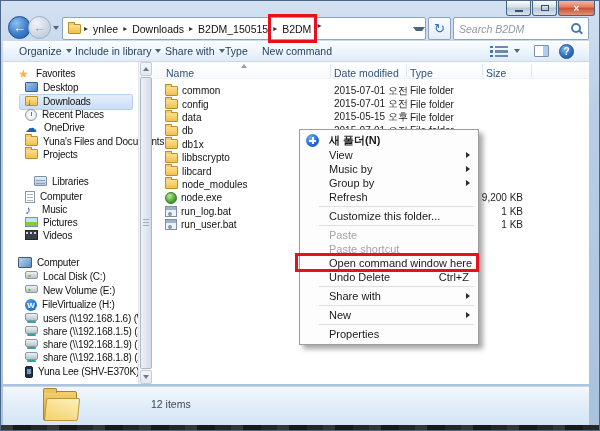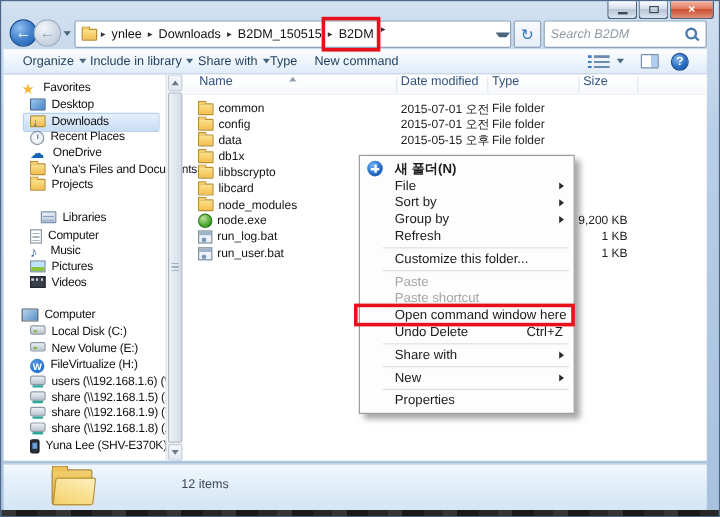--- a/index.html
+++ b/index.html
@@ -55,21 +55,21 @@
   .sel-hl{position:absolute;left:16px;top:32px;width:114px;height:16px;border-radius:2px;background:linear-gradient(180deg,#e4effc,#c9ddf5);border:1px solid #b5d1ee;z-index:1}
   .sb{position:absolute;left:135px;top:0;width:14px;height:100%;background:#f2f4f7;border-left:1px solid #e2e6ea;z-index:3}
   .sb-btn{position:absolute;left:1px;width:12px;height:14px;background:linear-gradient(180deg,#f5f7fa,#e2e8ef);border:1px solid #c5cdd8;border-radius:2px;display:flex;align-items:center;justify-content:center}
   .tri-up{width:0;height:0;border-left:3px solid transparent;border-right:3px solid transparent;border-bottom:4px solid #6a7a8a}
   .tri-dn{width:0;height:0;border-left:3px solid transparent;border-right:3px solid transparent;border-top:4px solid #6a7a8a}
   .sb-thumb{position:absolute;left:1px;top:15px;bottom:15px;width:12px;background:linear-gradient(90deg,#eef2f6,#d3dce6);border:1px solid #aeb9c6;border-radius:2px}
   .sb-thumb::after{content:"";position:absolute;left:2px;top:50%;margin-top:-4px;width:6px;height:8px;background:repeating-linear-gradient(180deg,#9fb0c0 0 1px,transparent 1px 3px)}
 
   
   .fhead{position:absolute;left:150px;top:0;right:0;height:17px;background:linear-gradient(180deg,#fff,#f7f9fb);border-bottom:1px solid #eef1f5;z-index:2}
-  .hc{position:absolute;top:0;height:17px;display:flex;align-items:flex-start;color:#33527d;font-size:10.5px}
+  .hc{position:absolute;top:0;height:17px;display:flex;align-items:flex-end;color:#33527d;font-size:10.5px}
   .hsep{position:absolute;top:2px;height:13px;width:1px;background:#e2e7ee}
   .sortmark{position:absolute;left:88px;top:2px;width:0;height:0;border-left:3px solid transparent;border-right:3px solid transparent;border-bottom:4px solid #8fa0b4}
   .frows{position:absolute;left:150px;top:22px;right:0;z-index:1}
   .frow{height:13.4px;position:relative}
   .fcell{position:absolute;top:0;height:100%;display:flex;align-items:center;font-size:10px;color:#111;white-space:nowrap}
   .fname{left:12px;gap:4px}
   .fdate{left:181px;width:74px;overflow:hidden;color:#222}
   .ftype{left:257px;width:70px;overflow:hidden;color:#222}
   .fsize{left:280px;width:90px;justify-content:flex-end;color:#222}
 
@@ -362,20 +362,29 @@
             <span class="ic i-folder"></span>
             <span>data</span>
           </div>
         <div class="fcell fdate">2015-05-15 오후 4:...</div>
         <div class="fcell ftype">File folder</div>
         <div class="fcell fsize"></div>
       </div>
       <div class="frow">
         <div class="fcell fname">
             <span class="ic i-folder"></span>
+            <span>db</span>
+          </div>
+        <div class="fcell fdate">2015-07-01 오전 8:...</div>
+        <div class="fcell ftype">File folder</div>
+        <div class="fcell fsize"></div>
+      </div>
+      <div class="frow">
+        <div class="fcell fname">
+            <span class="ic i-folder"></span>
             <span>db1x</span>
           </div>
         <div class="fcell fdate"></div>
         <div class="fcell ftype"></div>
         <div class="fcell fsize"></div>
       </div>
       <div class="frow">
         <div class="fcell fname">
             <span class="ic i-folder"></span>
             <span>libbscrypto</span>
@@ -441,25 +450,25 @@
   </div>
 
   <div class="darkstrip"></div>
 
   <div class="menu">
     <div class="mi mi-first">
         <span class="micon"></span>
         <span>새 폴더(N)</span>
       </div>
     <div class="mi">
-        <span>File</span>
+        <span>View</span>
         <span class="subarrow"></span>
       </div>
     <div class="mi">
-        <span>Sort by</span>
+        <span>Music by</span>
         <span class="subarrow"></span>
       </div>
     <div class="mi">
         <span>Group by</span>
         <span class="subarrow"></span>
       </div>
     <div class="mi">
         <span>Refresh</span>
       </div>
     <div class="msep"></div>

